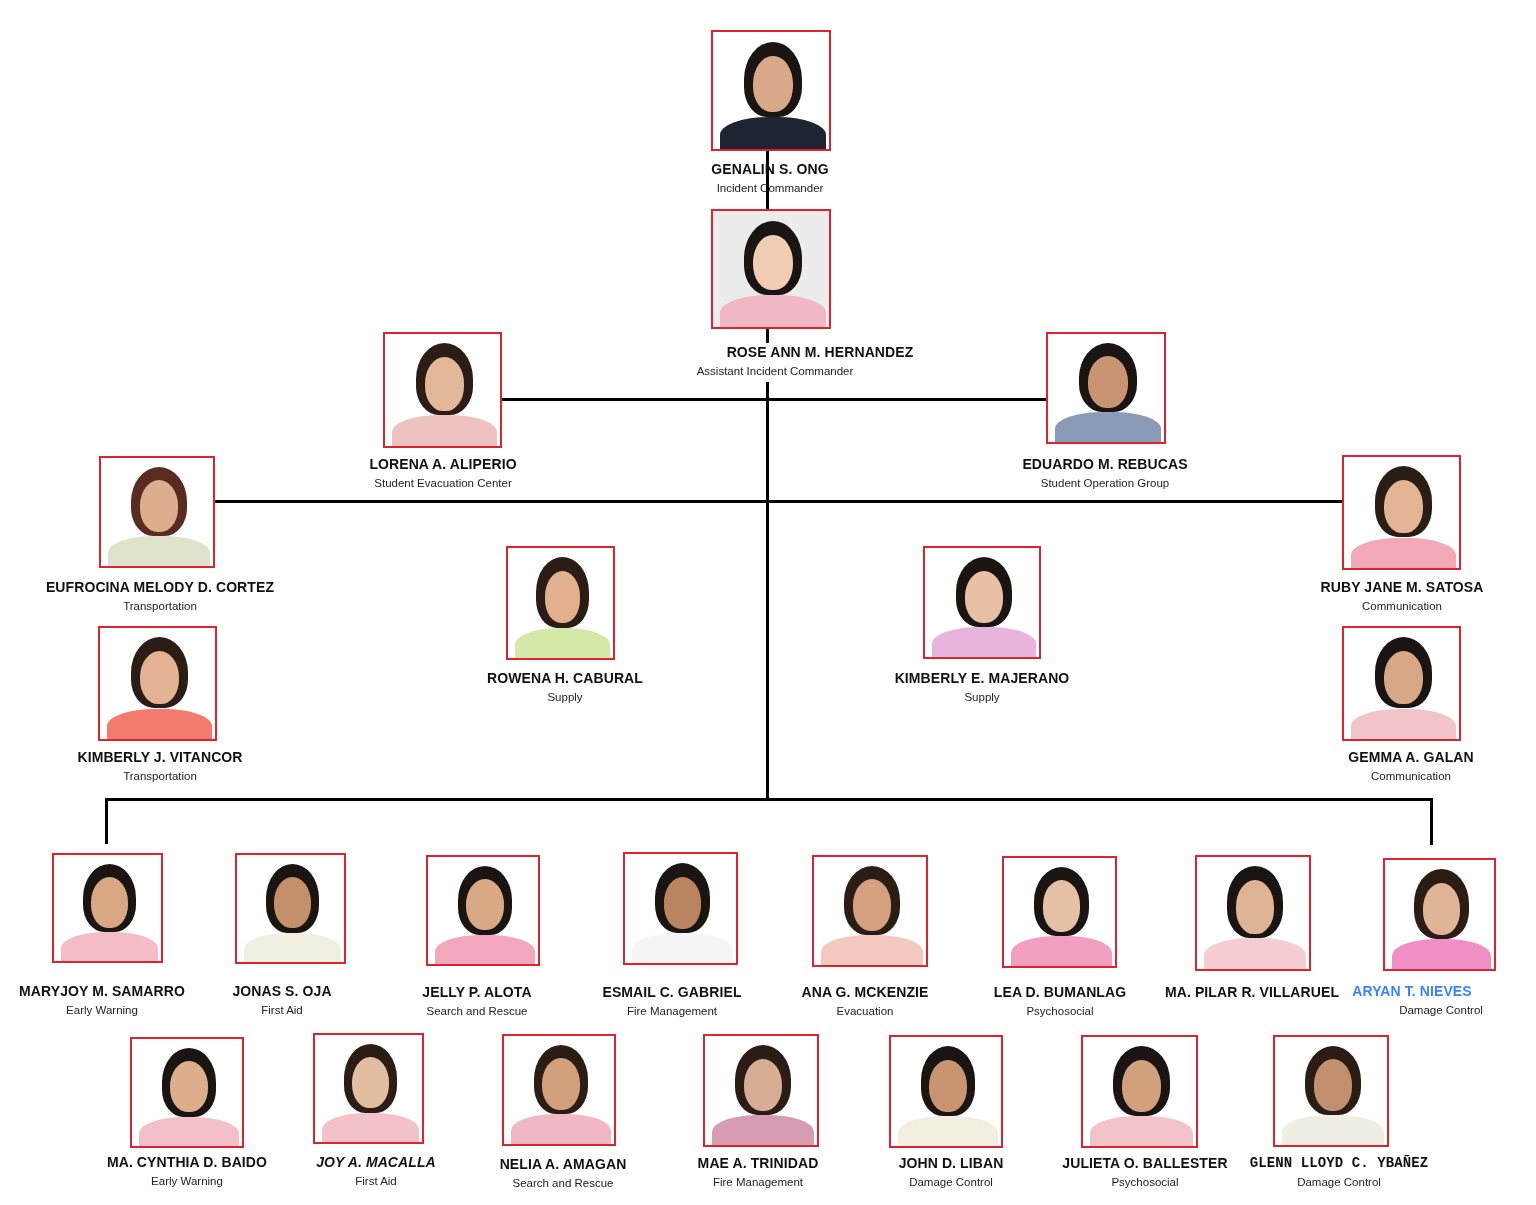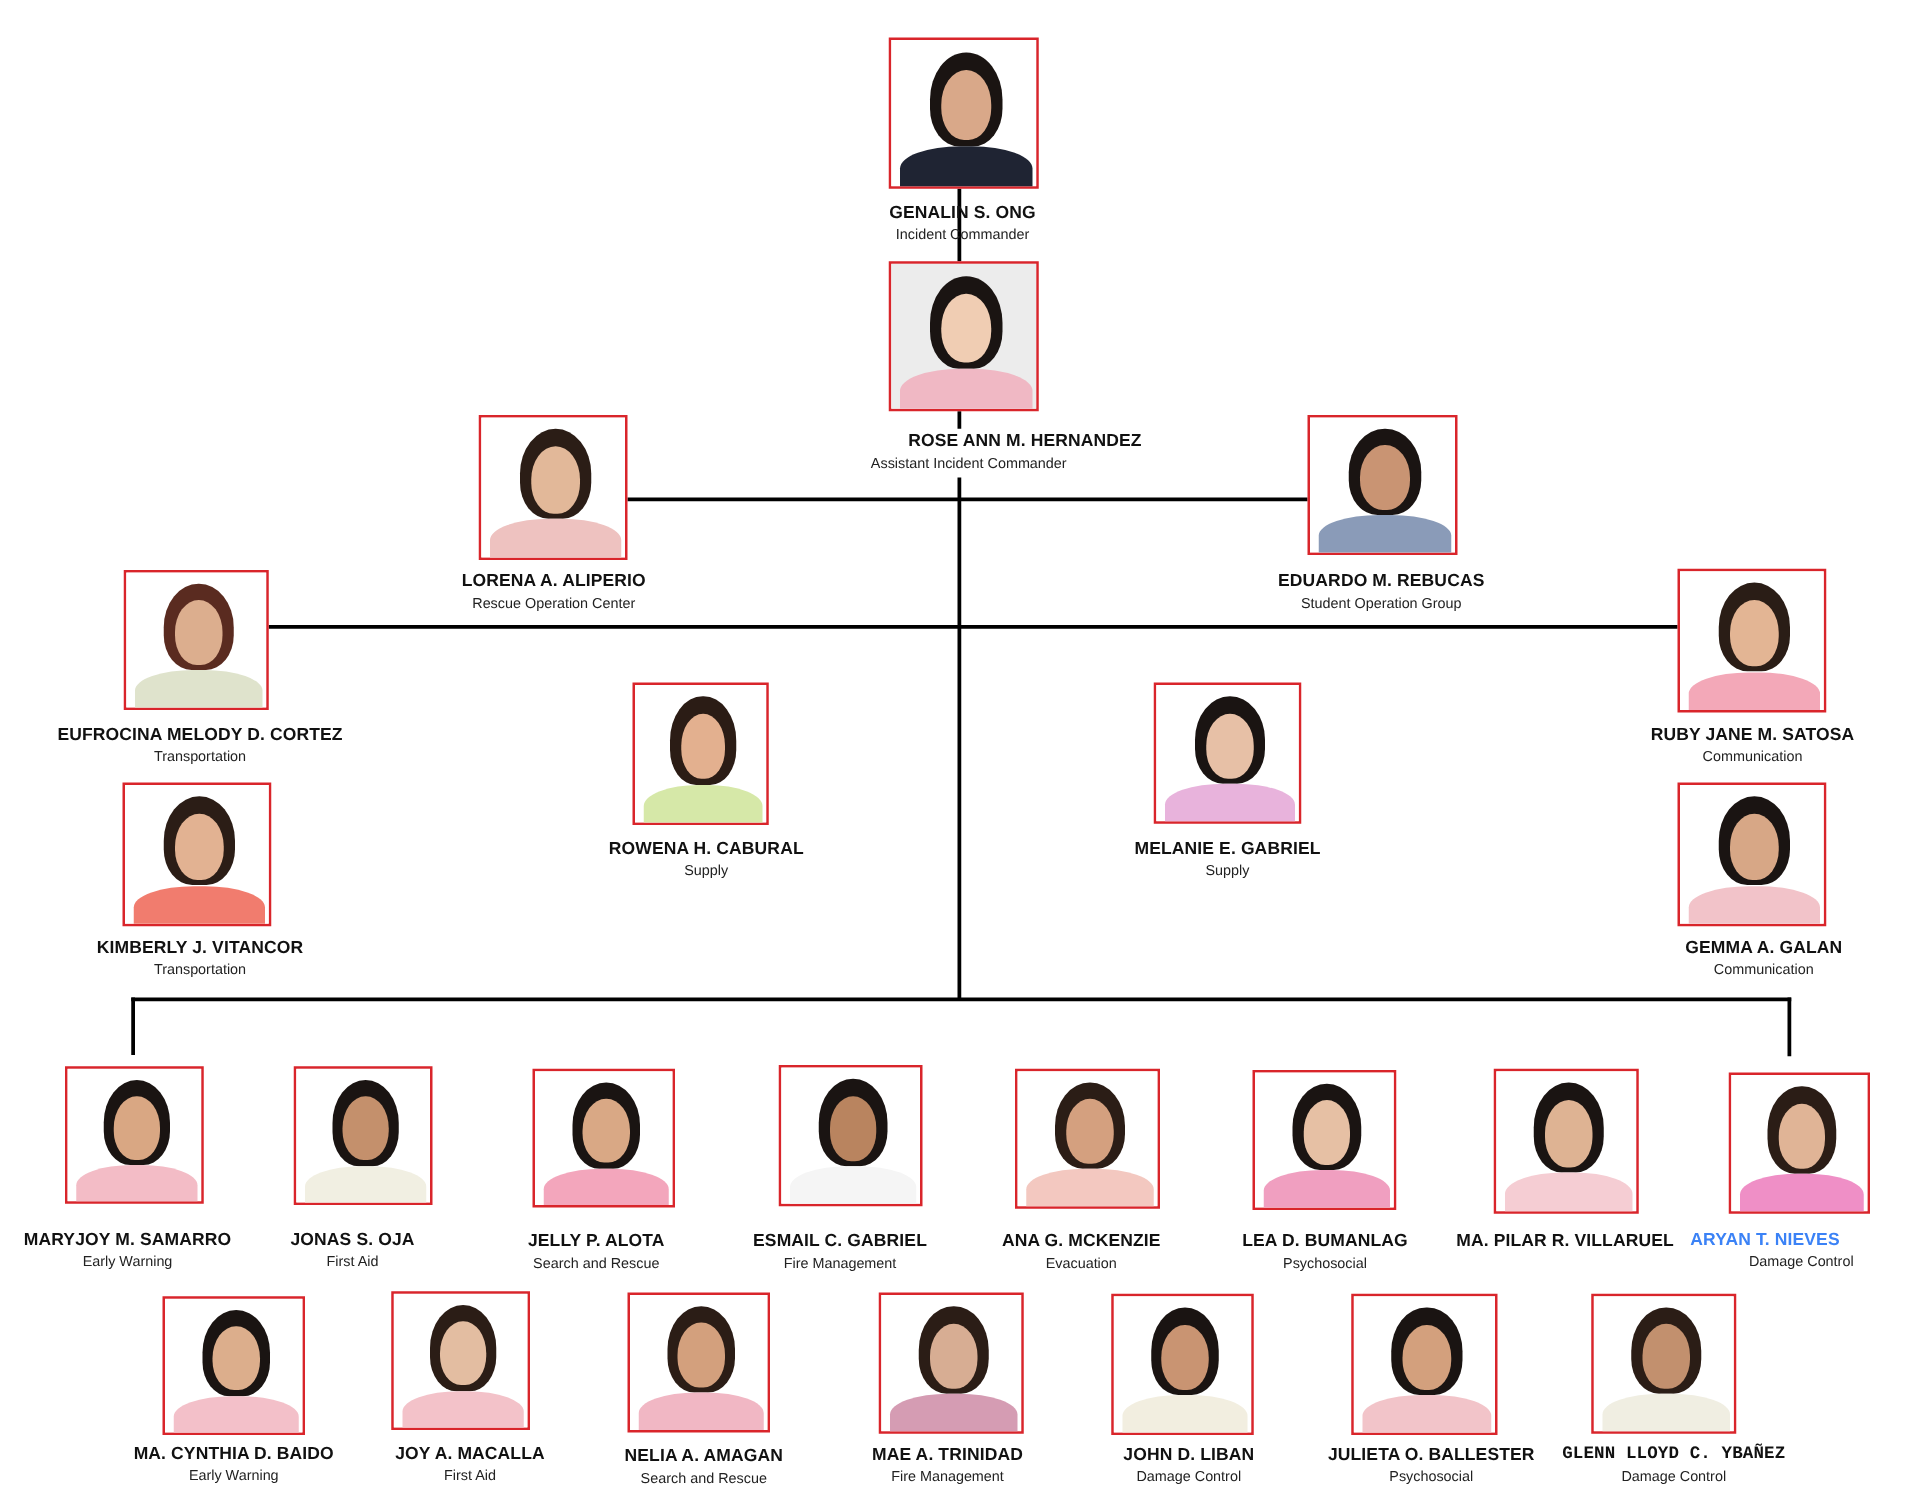--- a/index.html
+++ b/index.html
@@ -48,21 +48,21 @@
       <div class="prole" style="left: 775px; top: 365px;">Assistant Incident Commander</div>
     </div>
     <div class="card">
       <div class="photo" style="left: 383px; top: 332px; width: 119px; height: 116px; border-color: rgb(217, 37, 43);">
         <div class="bg" style="background: rgb(255, 255, 255);"></div>
         <div class="hair" style="background: rgb(43, 29, 22); left: 30.94px; top: 9.28px; width: 57.12px; height: 71.92px;"></div>
         <div class="body" style="background: rgb(238, 194, 192); left: 7.14px; top: 81.2px; width: 104.72px; height: 37.12px;"></div>
         <div class="face" style="background: rgb(226, 184, 153); left: 39.865px; top: 23.2px; width: 39.27px; height: 53.36px;"></div>
       </div>
       <div class="pname" style="left: 443px; top: 456px; color: rgb(17, 17, 17);">LORENA A. ALIPERIO</div>
-      <div class="prole" style="left: 443px; top: 477px;">Rescue Operation Center</div>
+      <div class="prole" style="left: 443px; top: 477px;">Student Evacuation Center</div>
     </div>
     <div class="card">
       <div class="photo" style="left: 1046px; top: 332px; width: 120px; height: 112px; border-color: rgb(217, 37, 43);">
         <div class="bg" style="background: rgb(255, 255, 255);"></div>
         <div class="hair" style="background: rgb(26, 20, 18); left: 31.2px; top: 8.96px; width: 57.6px; height: 69.44px;"></div>
         <div class="body" style="background: rgb(138, 155, 184); left: 7.2px; top: 78.4px; width: 105.6px; height: 35.84px;"></div>
         <div class="face" style="background: rgb(201, 148, 115); left: 40.2px; top: 22.4px; width: 39.6px; height: 51.52px;"></div>
       </div>
       <div class="pname" style="left: 1105px; top: 456px; color: rgb(17, 17, 17);">EDUARDO M. REBUCAS</div>
       <div class="prole" style="left: 1105px; top: 477px;">Student Operation Group</div>
@@ -97,21 +97,21 @@
       <div class="pname" style="left: 565px; top: 670px; color: rgb(17, 17, 17); text-align: right;">ROWENA  H. CABURAL</div>
       <div class="prole" style="left: 565px; top: 691px;">Supply</div>
     </div>
     <div class="card">
       <div class="photo" style="left: 923px; top: 546px; width: 118px; height: 113px; border-color: rgb(217, 37, 43);">
         <div class="bg" style="background: rgb(255, 255, 255);"></div>
         <div class="hair" style="background: rgb(26, 20, 18); left: 30.68px; top: 9.04px; width: 56.64px; height: 70.06px;"></div>
         <div class="body" style="background: rgb(232, 179, 220); left: 7.08px; top: 79.1px; width: 103.84px; height: 36.16px;"></div>
         <div class="face" style="background: rgb(231, 192, 166); left: 39.53px; top: 22.6px; width: 38.94px; height: 51.98px;"></div>
       </div>
-      <div class="pname" style="left: 982px; top: 670px; color: rgb(17, 17, 17);">MELANIE  E. GABRIEL</div>
+      <div class="pname" style="left: 982px; top: 670px; color: rgb(17, 17, 17);">KIMBERLY  E. MAJERANO</div>
       <div class="prole" style="left: 982px; top: 691px;">Supply</div>
     </div>
     <div class="card">
       <div class="photo" style="left: 98px; top: 626px; width: 119px; height: 115px; border-color: rgb(217, 37, 43);">
         <div class="bg" style="background: rgb(255, 255, 255);"></div>
         <div class="hair" style="background: rgb(43, 29, 22); left: 30.94px; top: 9.2px; width: 57.12px; height: 71.3px;"></div>
         <div class="body" style="background: rgb(241, 124, 110); left: 7.14px; top: 80.5px; width: 104.72px; height: 36.8px;"></div>
         <div class="face" style="background: rgb(226, 178, 146); left: 39.865px; top: 23px; width: 39.27px; height: 52.9px;"></div>
       </div>
       <div class="pname" style="left: 160px; top: 749px; color: rgb(17, 17, 17);">KIMBERLY J. VITANCOR</div>
@@ -216,21 +216,21 @@
       <div class="pname" style="left: 187px; top: 1154px; color: rgb(17, 17, 17);">MA. CYNTHIA D. BAIDO</div>
       <div class="prole" style="left: 187px; top: 1175px;">Early Warning</div>
     </div>
     <div class="card">
       <div class="photo" style="left: 313px; top: 1033px; width: 111px; height: 111px; border-color: rgb(217, 37, 43);">
         <div class="bg" style="background: rgb(255, 255, 255);"></div>
         <div class="hair" style="background: rgb(43, 29, 22); left: 28.86px; top: 8.88px; width: 53.28px; height: 68.82px;"></div>
         <div class="body" style="background: rgb(243, 194, 201); left: 6.66px; top: 77.7px; width: 97.68px; height: 35.52px;"></div>
         <div class="face" style="background: rgb(227, 189, 161); left: 37.185px; top: 22.2px; width: 36.63px; height: 51.06px;"></div>
       </div>
-      <div class="pname" style="left: 376px; top: 1154px; color: rgb(17, 17, 17);">JOY A. MACALLA</div>
+      <div class="pname" style="left: 376px; top: 1154px; color: rgb(17, 17, 17); font-style: italic;">JOY A. MACALLA</div>
       <div class="prole" style="left: 376px; top: 1175px;">First Aid</div>
     </div>
     <div class="card">
       <div class="photo" style="left: 502px; top: 1034px; width: 114px; height: 112px; border-color: rgb(217, 37, 43);">
         <div class="bg" style="background: rgb(255, 255, 255);"></div>
         <div class="hair" style="background: rgb(43, 29, 22); left: 29.64px; top: 8.96px; width: 54.72px; height: 69.44px;"></div>
         <div class="body" style="background: rgb(241, 183, 196); left: 6.84px; top: 78.4px; width: 100.32px; height: 35.84px;"></div>
         <div class="face" style="background: rgb(211, 160, 125); left: 38.19px; top: 22.4px; width: 37.62px; height: 51.52px;"></div>
       </div>
       <div class="pname" style="left: 563px; top: 1156px; color: rgb(17, 17, 17);">NELIA A. AMAGAN</div>

